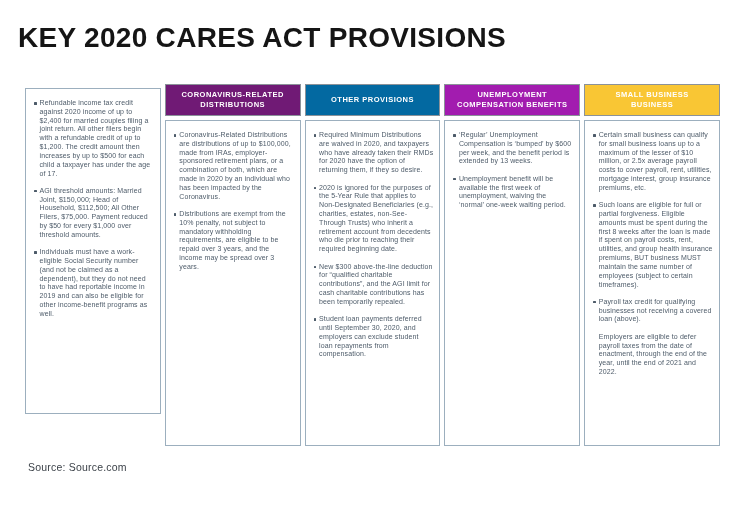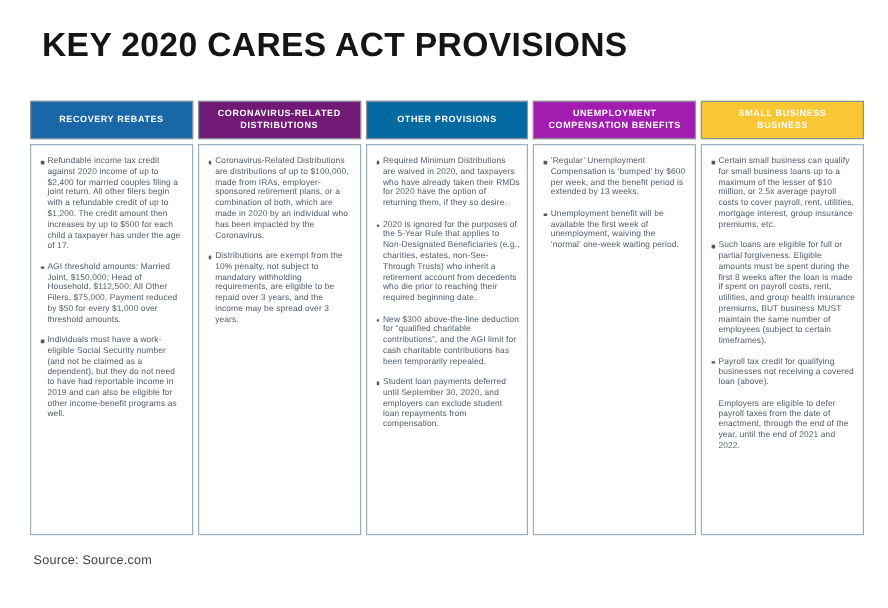--- a/index.html
+++ b/index.html
@@ -4,21 +4,21 @@
 <style>
   html,body { margin:0; padding:0; }
   body {
     width:740px; height:507px; background:#ffffff;
     font-family:"Liberation Sans", sans-serif;
     -webkit-font-smoothing:antialiased;
   }
   .page { position:relative; width:740px; height:507px; background:#ffffff; overflow:hidden; }
 
   .title {
-    position:absolute; left:35px; top:22px;
+    position:absolute; left:18px; top:22px;
     font-size:28px; font-weight:800; letter-spacing:0.3px;
     color:#151515; white-space:nowrap;
   }
 
   .columns {
     position:absolute; left:25px; top:84px; width:695px;
     display:flex; gap:4px; align-items:stretch;
   }
   .column { flex:1 1 0; min-width:0; display:flex; flex-direction:column; }
 
@@ -58,21 +58,20 @@
 </head>
 <body>
 
 <div class="page">
 
   <div class="title">KEY 2020 CARES ACT PROVISIONS</div>
 
   <div class="columns">
 
     <div class="column">
-      <div class="col-header" style="background-color: rgb(26, 103, 168);">RECOVERY REBATES</div>
       <div class="col-body">
           <div class="bullet-item">
             <span class="dot"></span>
             <span class="txt">Refundable income tax credit against 2020 income of up to $2,400 for married couples filing a joint return. All other filers begin with a refundable credit of up to $1,200. The credit amount then increases by up to $500 for each child a taxpayer has under the age of 17.</span>
           </div>
           <div class="bullet-item">
             <span class="dot"></span>
             <span class="txt">AGI threshold amounts: Married Joint, $150,000; Head of Household, $112,500; All Other Filers, $75,000. Payment reduced by $50 for every $1,000 over threshold amounts.</span>
           </div>
           <div class="bullet-item">

